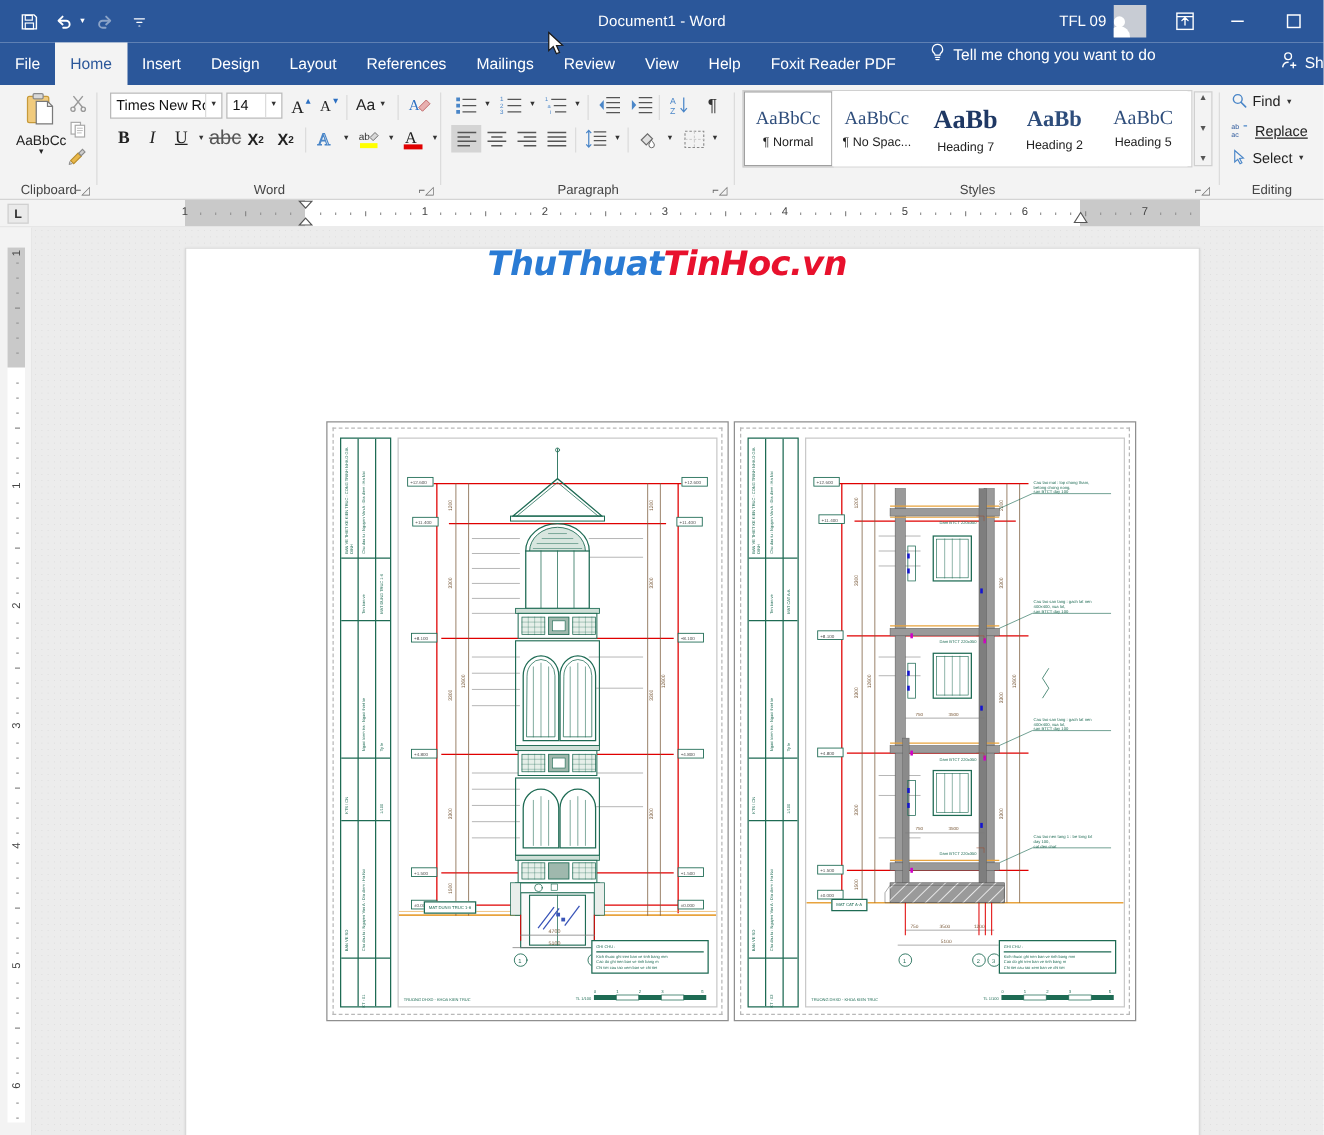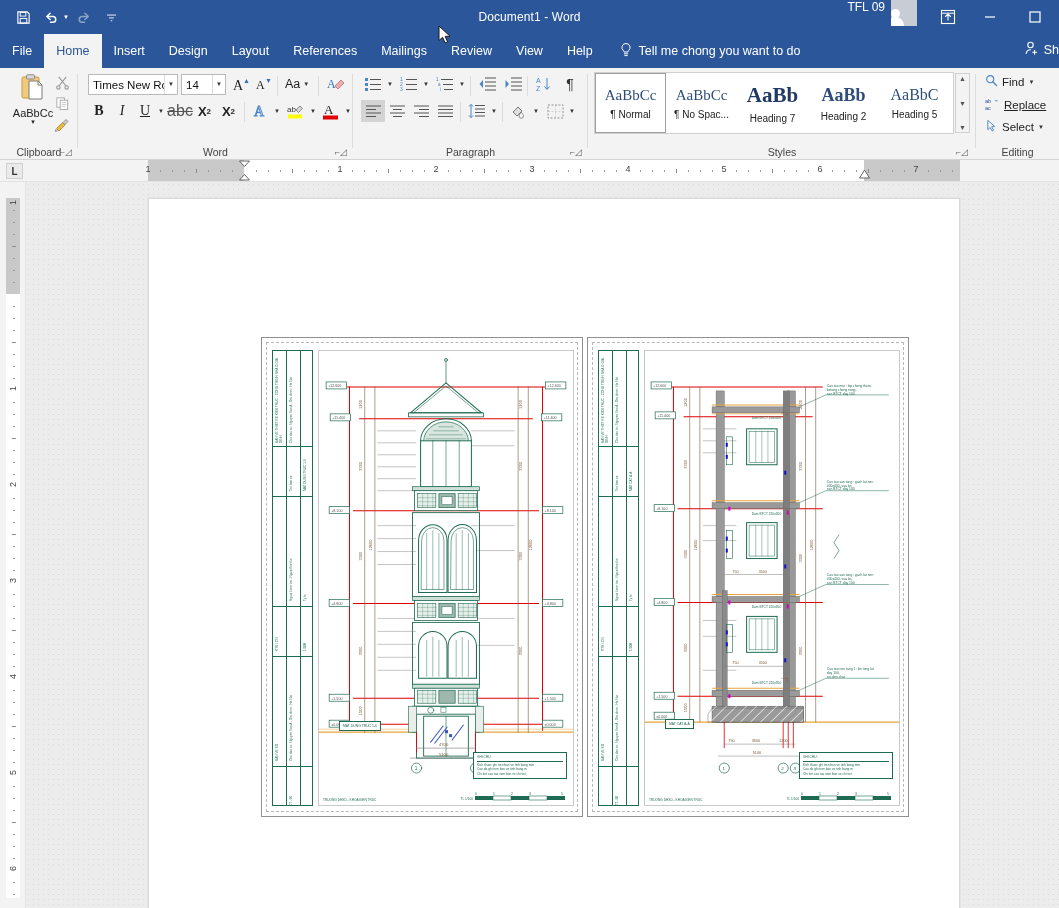--- a/index.html
+++ b/index.html
@@ -29,41 +29,41 @@
   .title-center {
     position: absolute; left: 0; right: 0; top: 0; height: 34px;
     display: flex; align-items: center; justify-content: center;
     pointer-events: none;
   }
   .title-text {
     color: #ffffff; font-size: 12px; letter-spacing: .1px;
   }
   .title-right {
     position: absolute; right: 0; top: 0; height: 34px;
-    display: flex; gap: 0px; padding-right: 2px;
+    display: flex; align-items: center; gap: 0px; padding-right: 2px;
   }
   .user-name { color: #fff; font-size: 12px; margin-right: 6px; }
   .avatar {
     width: 26px; height: 26px; background: #c8ccd4;
     display: flex; align-items: flex-end; justify-content: center;
     overflow: hidden; margin-right: 12px;
   }
   .avatar .head { width: 9px; height: 9px; border-radius: 50%; background:#fff; position:relative; top:-8px;}
   .avatar .body { width: 17px; height: 9px; border-radius: 9px 9px 0 0; background:#fff; position:relative; left:-13px; top:0px;}
   .winbtn {
     width: 45px; height: 34px; display: flex; align-items: center; justify-content: center;
     color: #ffffff;
   }
   .ribbon-opts { width: 38px; }
 
   
   .tabbar {
     position: absolute; left: 0; top: 34px; width: 1059px; height: 34px;
     background: #2b579a;
-    display: flex; align-items: center;
+    display: flex; align-items: flex-start;
   }
   .tab {
     height: 34px; padding: 0 12px;
     display: flex; align-items: center;
     color: #ffffff; font-size: 12.5px; white-space: nowrap;
   }
   .tab.active {
     background: #f3f3f3; color: #2b579a;
   }
   .tellme {
@@ -322,20 +322,21 @@
     <div class="tab">File</div>
     <div class="tab active">Home</div>
     <div class="tab">Insert</div>
     <div class="tab">Design</div>
     <div class="tab">Layout</div>
     <div class="tab">References</div>
     <div class="tab">Mailings</div>
     <div class="tab">Review</div>
     <div class="tab">View</div>
     <div class="tab">Help</div>
+    <div class="tab">Foxit Reader PDF</div>
     <div class="tellme">
       <span>
         <svg width="14" height="16" viewBox="0 0 14 16">
             <path d="M7 1.5a4 4 0 0 1 2.6 7.1c-.4.4-.6.9-.6 1.4H5c0-.5-.2-1-.6-1.4A4 4 0 0 1 7 1.5z" fill="none" stroke="#fff" stroke-width="1"></path>
             <path d="M5.3 11.8h3.4M5.8 13.6h2.4" stroke="#fff" stroke-width="1" stroke-linecap="round"></path>
           </svg>
       </span>
       <span>Tell me chong you want to do</span>
     </div>
     <div class="share-btn">
@@ -637,20 +638,23 @@
           <svg width="13" height="13" viewBox="0 0 14 14">
               <path d="M3 1.5l7.5 6.5-3.3.4 2 3.6-1.6.9-2-3.7-2.6 2.2z" fill="none" stroke="#4a86c8" stroke-width="1"></path>
             </svg>
         </span>
         <span>Select</span>
         <span class="sm-caret">▼</span>
       </div>
       <div class="rgroup-label">Editing</div>
     </div>
 
+    <div class="watermark">
+      <span class="wm-a">ThuThuat</span><span class="wm-b">TinHoc.vn</span>
+    </div>
   </div>
 
   <div class="hruler">
     <div class="tabsel">L</div>
     <div class="rtrack">
       <div class="rmargin" style="left:0; width:96px;"></div>
       <div class="rmargin" style="left:716px; width:96px;"></div>
       <span class="rnum" style="left:0px;">1</span>
       <span class="rnum" style="left:192px;">1</span>
       <span class="rnum" style="left:288px;">2</span>

